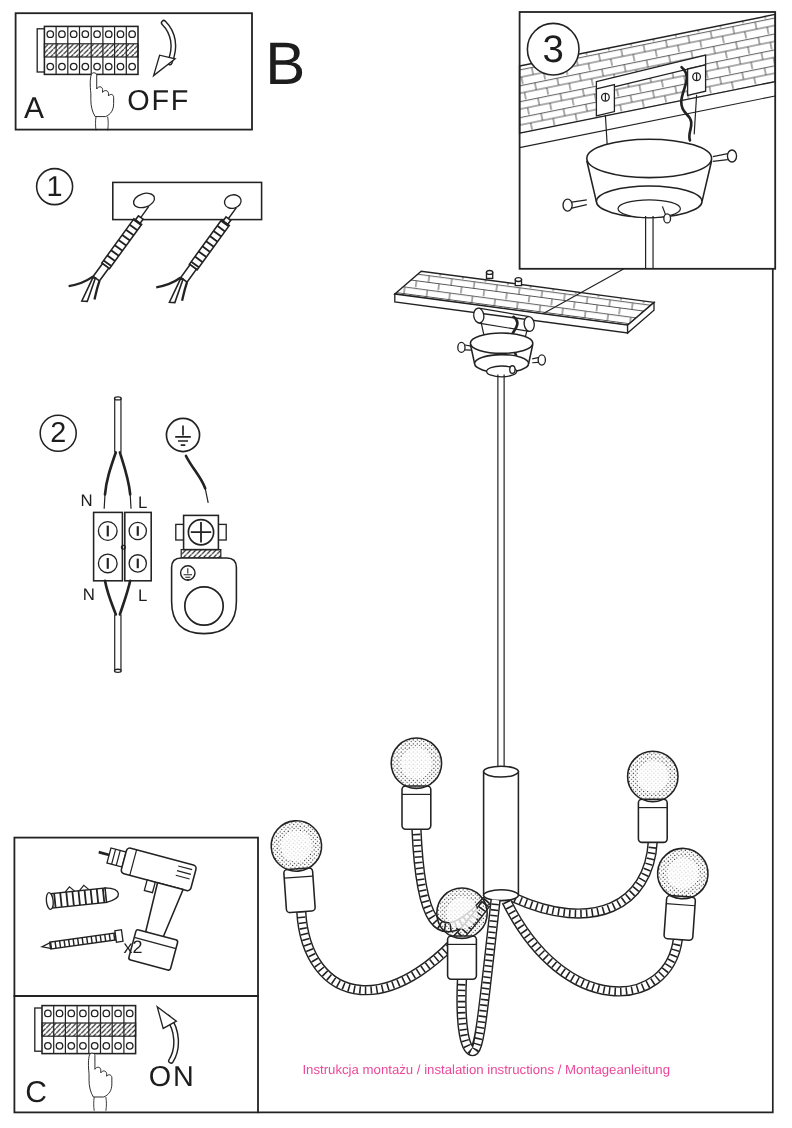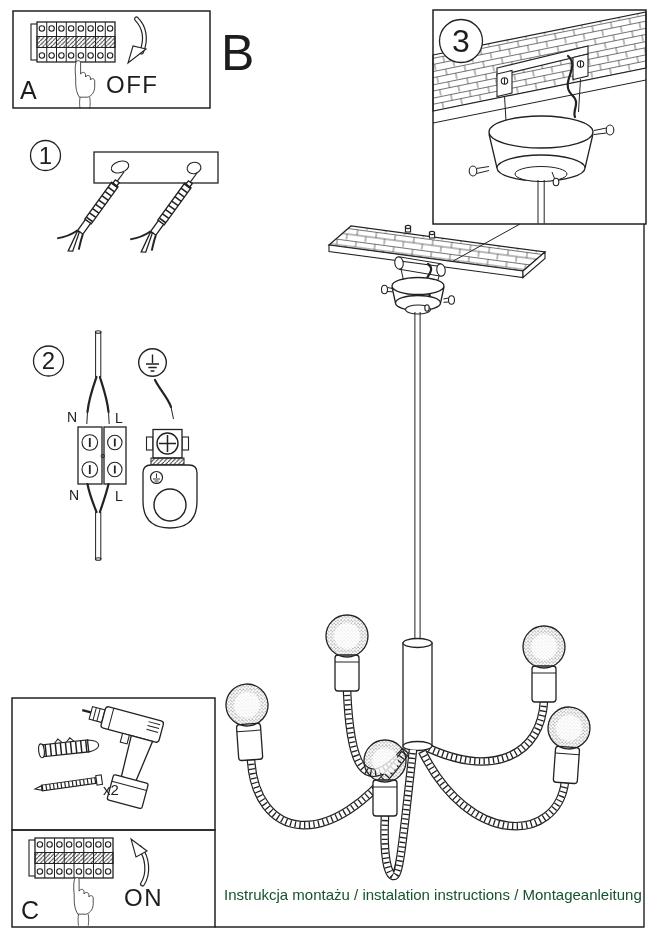--- a/index.html
+++ b/index.html
@@ -6,21 +6,21 @@
   .page{position:relative;width:660px;height:940px;background:#ffffff;overflow:hidden;
         font-family:"Liberation Sans",sans-serif;color:#1d1d1d;}
   svg.art{position:absolute;left:0;top:0;}
   .txt{position:absolute;white-space:pre;color:#1d1d1d;}
   .big-letter{font-size:50px;font-weight:500;letter-spacing:1px;}
   .corner-letter{font-size:25px;font-weight:500;}
   .switch-word{font-size:24px;font-weight:500;letter-spacing:1.5px;}
   .circle-num{text-align:center;font-weight:400;}
   .wire-label{font-size:14px;font-weight:500;}
   .qty-label{font-size:15px;}
-  .footer-line{font-size:15px;color:#14532d;}
+  .footer-line{font-size:11px;color:#ec4899;margin-left:28px;}
   
   .ln{stroke:#222;fill:none;stroke-width:1.3;}
   .ln-thin{stroke:#222;fill:none;stroke-width:1;}
   .wfill{fill:#ffffff;stroke:#222;stroke-width:1.3;}
   .wfill-t{fill:#ffffff;stroke:#222;stroke-width:1.1;}
   .box{fill:none;stroke:#222;stroke-width:1.5;}
   .wire2{stroke:#222;fill:none;stroke-width:2.2;stroke-linecap:round;}
   .arm-o{fill:none;stroke:#222;stroke-width:8.6;}
   .arm-w{fill:none;stroke:#fff;stroke-width:6.2;}
   .arm-r{fill:none;stroke:#222;stroke-width:6.2;stroke-dasharray:1.3 3.4;}

